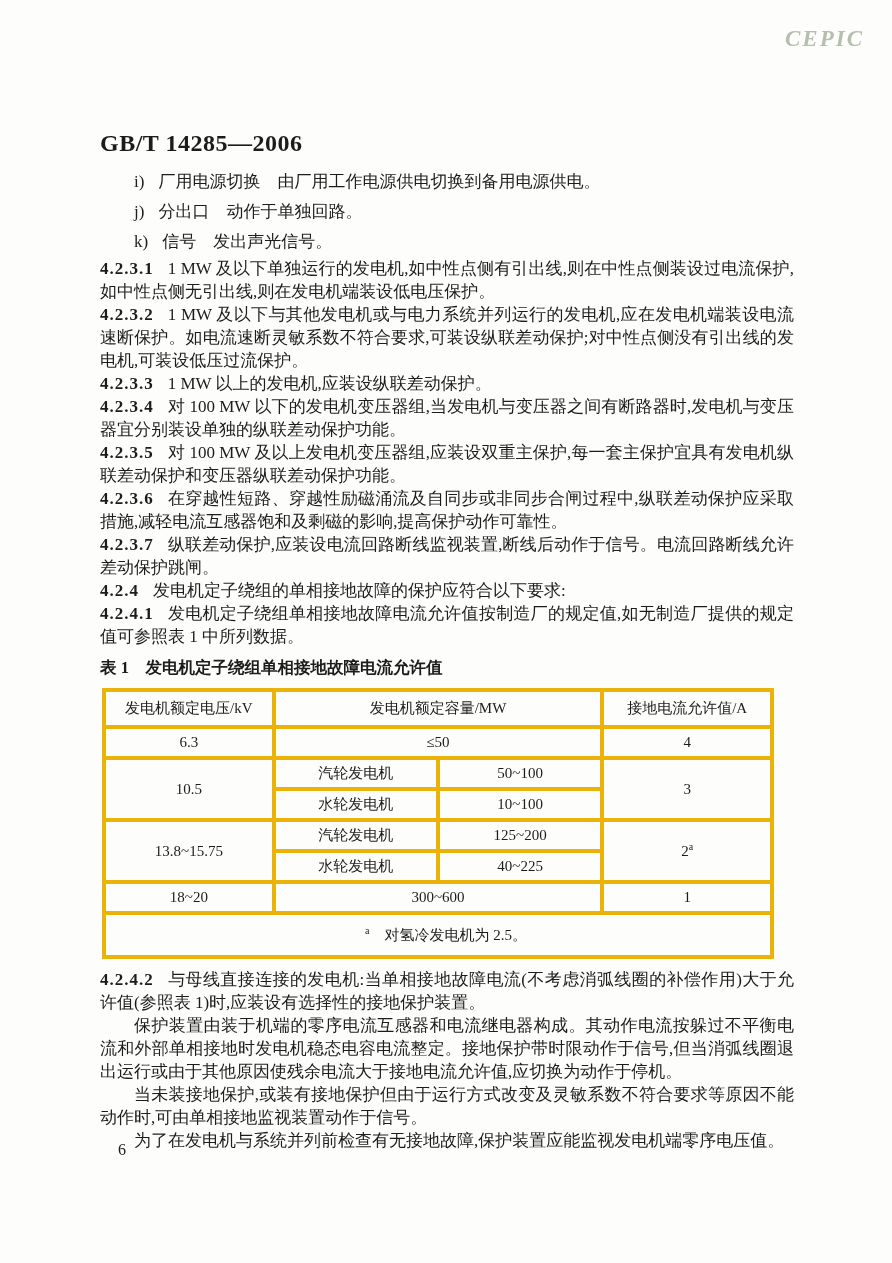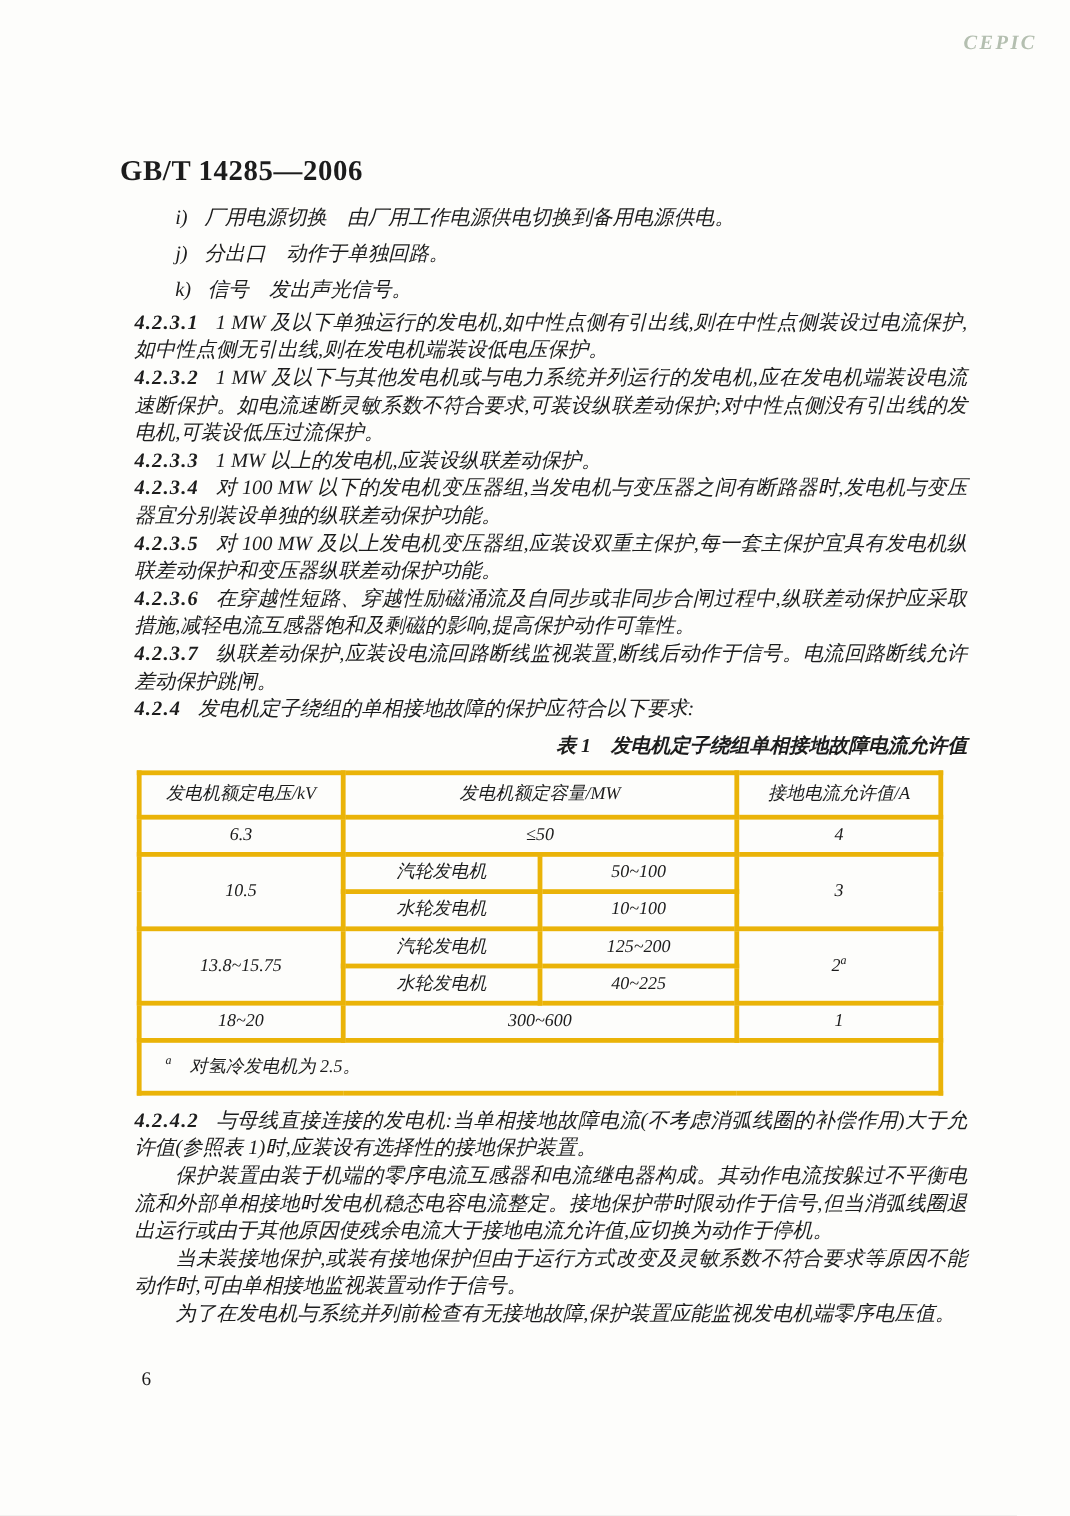--- a/index.html
+++ b/index.html
@@ -14,82 +14,81 @@
     font-family: "Liberation Serif", "DejaVu Serif", serif;
     overflow: hidden;
   }
   .logo {
     position: absolute;
     top: 26px;
     right: 28px;
     font-family: "Liberation Serif", serif;
     font-style: italic;
     font-weight: bold;
-    font-size: 17px;
+    font-size: 23px;
     letter-spacing: 2px;
     color: #b4bfb0;
   }
   .doc-number {
     position: absolute;
     top: 130px;
     left: 100px;
     font-weight: bold;
     font-size: 24px;
     letter-spacing: 0.5px;
   }
   .content {
     position: absolute;
     top: 167px;
-    left: 112px;
+    left: 100px;
     width: 694px;
     font-size: 17px;
     line-height: 23px;
     text-align: justify;
-    font-style: italic;
   }
   .list-item {
     line-height: 30px;
     padding-left: 34px;
   }
   .list-marker {
     display: inline-block;
     min-width: 18px;
     padding-right: 14px;
   }
   .clause { margin: 0; }
   .clause-num {
     font-weight: bold;
     padding-right: 14px;
     letter-spacing: 1px;
     white-space: nowrap;
   }
   .para-indent { text-indent: 2em; }
   .table-title {
-    text-align: right;
+    text-align: left;
     font-weight: bold;
     font-size: 16.5px;
     margin: 8px 0 9px 0;
   }
   table.data-table {
     width: 672px;
     margin-left: 2px;
     border-collapse: collapse;
     border: 2px solid #161616;
     font-size: 15px;
     text-align: center;
   }
   table.data-table th, table.data-table td {
     border: 4px solid #eab308;
     padding: 2px 4px;
     font-weight: normal;
     height: 25px;
   }
   table.data-table th { height: 37px; }
   table.data-table .footnote-cell {
-    text-align: left;
+    text-align: center;
     padding-left: 20px;
     border-top: 2px solid #161616;
     height: 44px;
   }
   sup { font-size: 10px; vertical-align: super; line-height: 0; }
   .page-number {
     position: absolute;
     left: 118px;
     top: 1141px;
     font-size: 16px;
@@ -111,20 +110,21 @@
     <p class="list-item"><span class="list-marker">k)</span><span>信号　发出声光信号。</span></p>
 
     <p class="clause"><span class="clause-num">4.2.3.1</span><span>1 MW 及以下单独运行的发电机,如中性点侧有引出线,则在中性点侧装设过电流保护,如中性点侧无引出线,则在发电机端装设低电压保护。</span></p>
     <p class="clause"><span class="clause-num">4.2.3.2</span><span>1 MW 及以下与其他发电机或与电力系统并列运行的发电机,应在发电机端装设电流速断保护。如电流速断灵敏系数不符合要求,可装设纵联差动保护;对中性点侧没有引出线的发电机,可装设低压过流保护。</span></p>
     <p class="clause"><span class="clause-num">4.2.3.3</span><span>1 MW 以上的发电机,应装设纵联差动保护。</span></p>
     <p class="clause"><span class="clause-num">4.2.3.4</span><span>对 100 MW 以下的发电机变压器组,当发电机与变压器之间有断路器时,发电机与变压器宜分别装设单独的纵联差动保护功能。</span></p>
     <p class="clause"><span class="clause-num">4.2.3.5</span><span>对 100 MW 及以上发电机变压器组,应装设双重主保护,每一套主保护宜具有发电机纵联差动保护和变压器纵联差动保护功能。</span></p>
     <p class="clause"><span class="clause-num">4.2.3.6</span><span>在穿越性短路、穿越性励磁涌流及自同步或非同步合闸过程中,纵联差动保护应采取措施,减轻电流互感器饱和及剩磁的影响,提高保护动作可靠性。</span></p>
     <p class="clause"><span class="clause-num">4.2.3.7</span><span>纵联差动保护,应装设电流回路断线监视装置,断线后动作于信号。电流回路断线允许差动保护跳闸。</span></p>
     <p class="clause"><span class="clause-num">4.2.4</span><span>发电机定子绕组的单相接地故障的保护应符合以下要求:</span></p>
+    <p class="clause"><span class="clause-num">4.2.4.1</span><span>发电机定子绕组单相接地故障电流允许值按制造厂的规定值,如无制造厂提供的规定值可参照表 1 中所列数据。</span></p>
 
     <div class="table-title">表 1　发电机定子绕组单相接地故障电流允许值</div>
 
     <table class="data-table">
       <colgroup>
         <col style="width:25.4%">
         <col style="width:24.6%">
         <col style="width:24.6%">
         <col style="width:25.4%">
       </colgroup>

